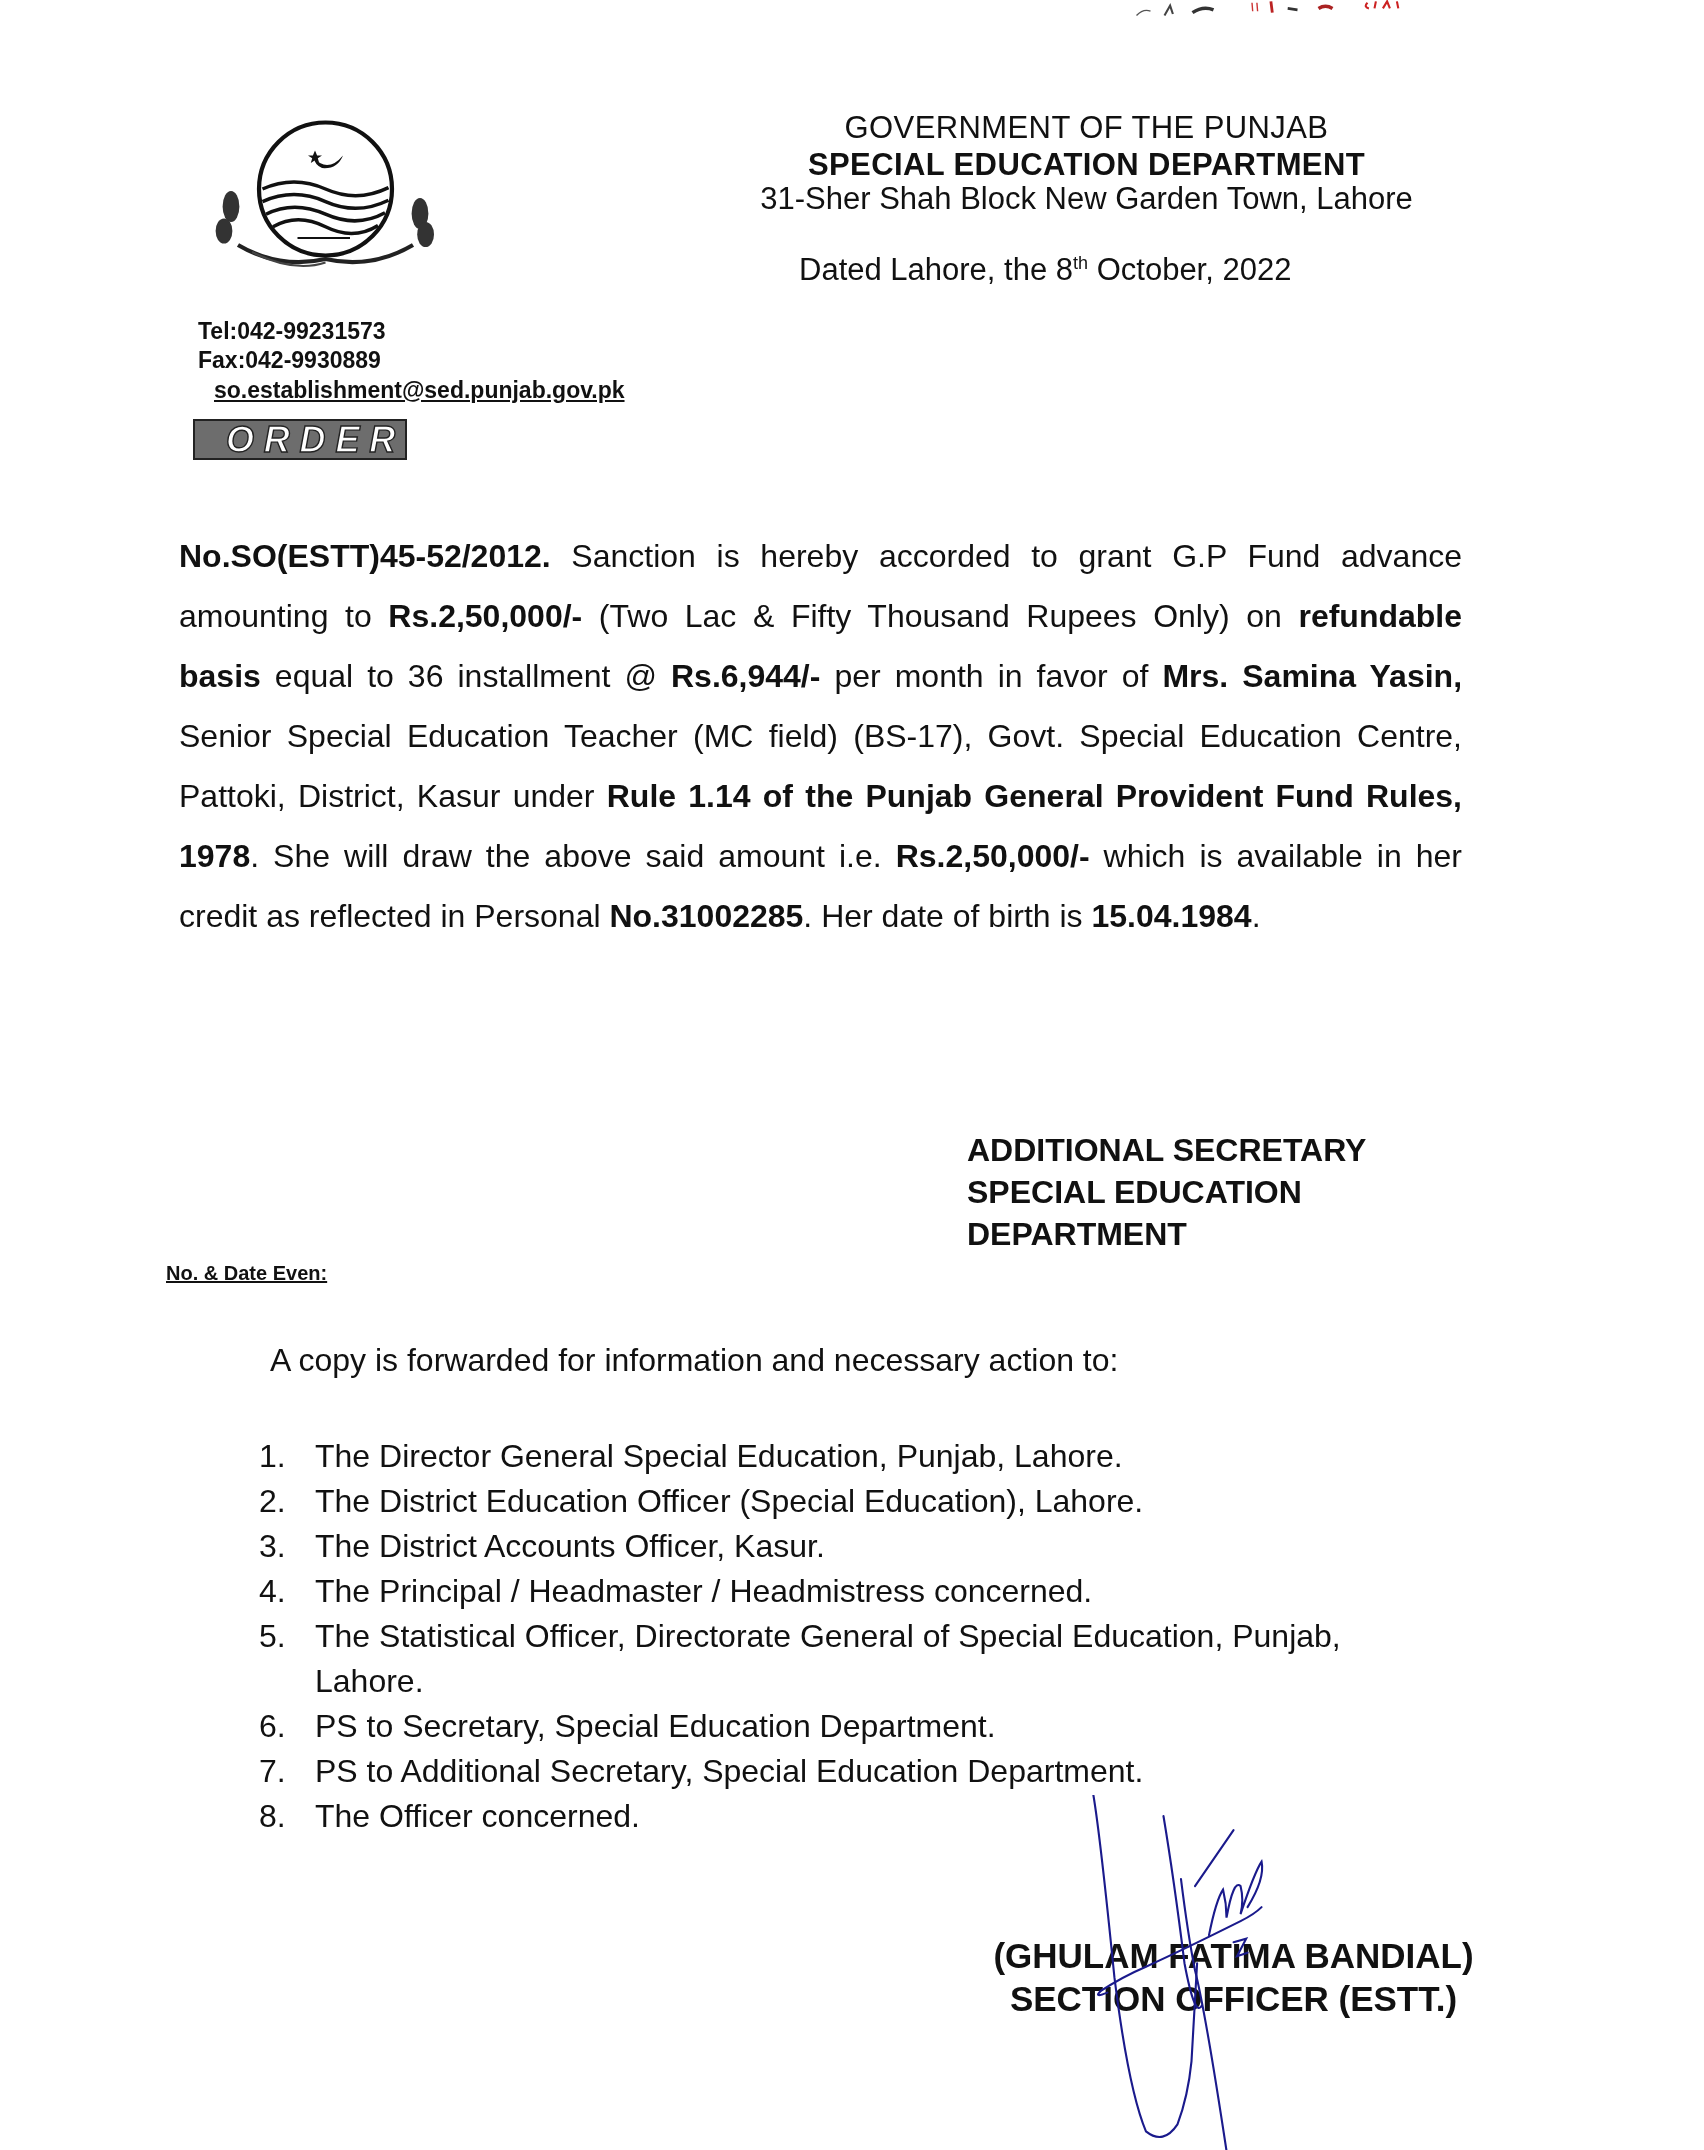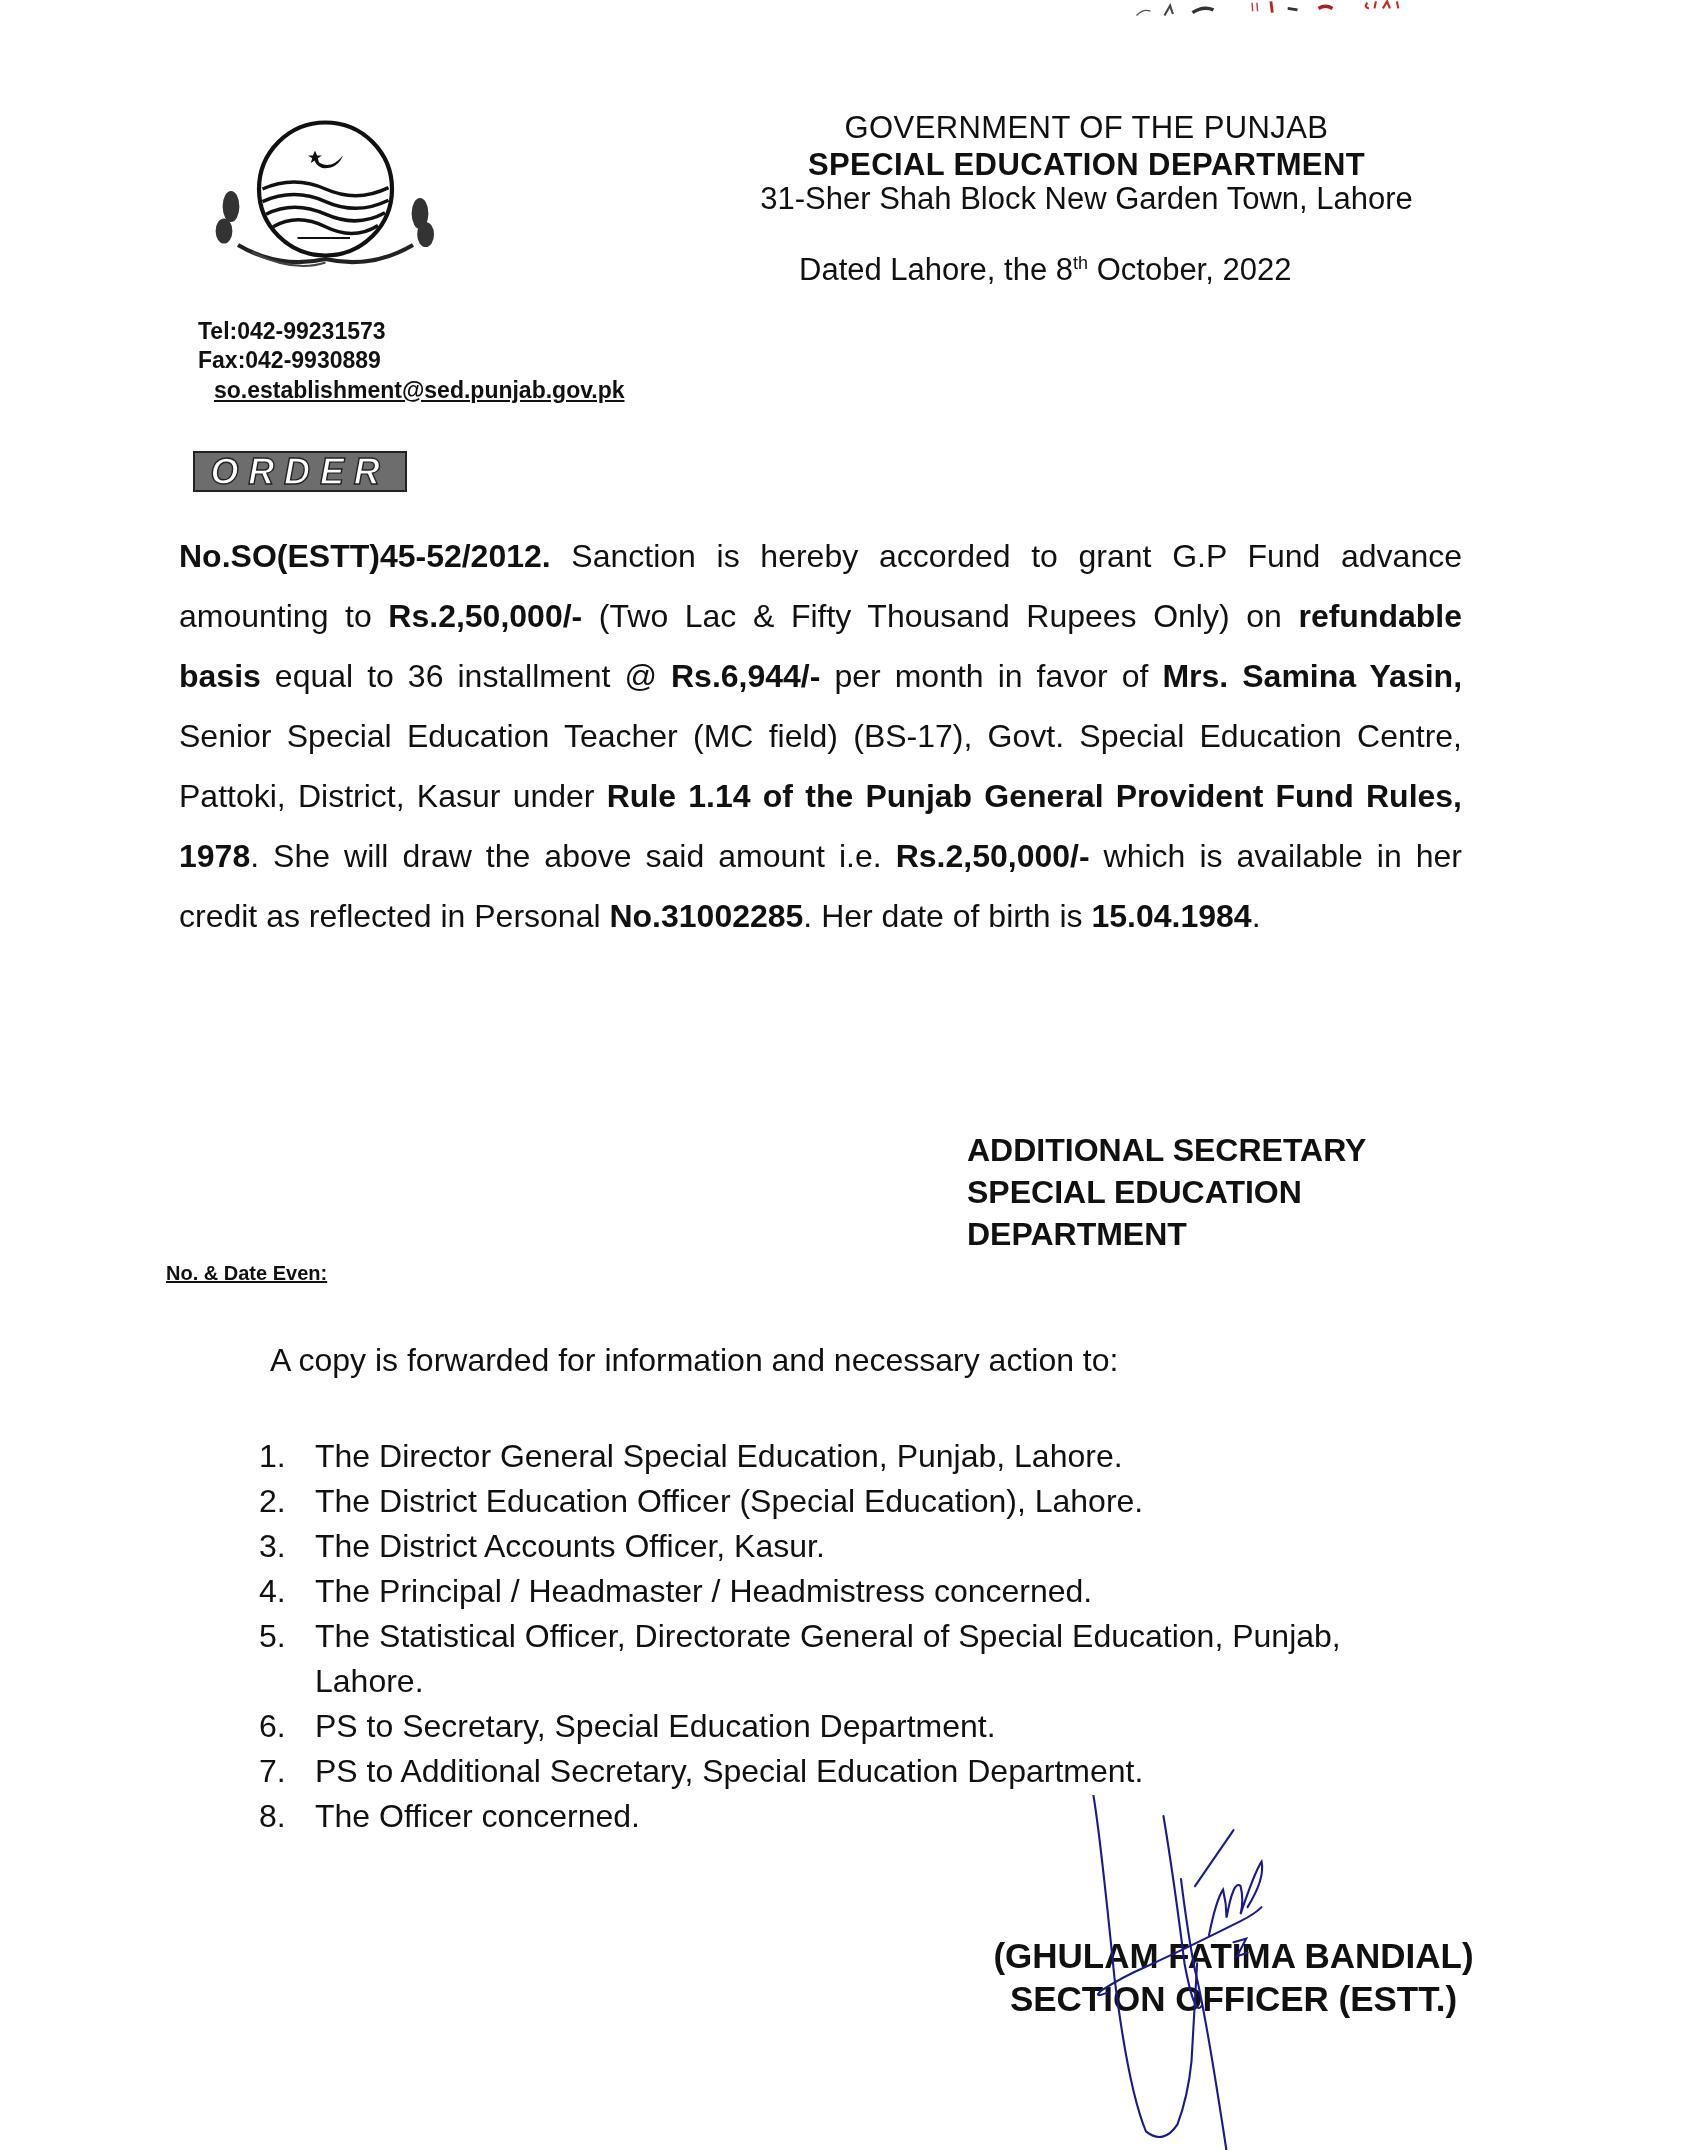--- a/index.html
+++ b/index.html
@@ -12,22 +12,22 @@
   .emblem { left: 210px; top: 119px; width: 231px; height: 161px; }
   .header { left: 757px; top: 109px; width: 659px; text-align: center; }
   .header .h1 { font-size: 31px; font-weight: normal; letter-spacing: 0.4px; line-height: 38px; }
   .header .h2 { font-size: 31px; font-weight: bold; letter-spacing: 0.4px; line-height: 36px; }
   .header .addr { font-size: 31px; line-height: 32px; }
   .dated { left: 799px; top: 252px; font-size: 31px; }
   .dated sup { font-size: 18px; }
   .contact { left: 198px; top: 317px; font-size: 23px; font-weight: bold; line-height: 29.4px; }
   .contact .email { text-decoration: underline; font-weight: bold; margin-left: 16px; }
   .order-box {
-    left: 193px; top: 451px; width: 214px; height: 41px; background: #6d6d6d;
-    border: 2.1px solid #222; box-sizing: border-box; display: flex; align-items: center; justify-content: center;
+    left: 193px; top: 419px; width: 214px; height: 41px; background: #6d6d6d;
+    border: 2.1px solid #222; box-sizing: border-box; display: flex; align-items: center; justify-content: flex-end;
   }
   .order-box span {
     color: #ffffff; font-size: 36px; font-weight: bold; font-style: italic; letter-spacing: 9.8px;
     -webkit-text-stroke: 1.4px #222;
   }
   .body-para {
     left: 179px; top: 526px; width: 1283px; font-size: 32px; line-height: 60px; text-align: justify;
   }
   .body-para b { font-weight: bold; }
   .signatory { left: 967px; top: 1129px; width: 491px; text-align: left; font-size: 32px; font-weight: bold; line-height: 42px; }

